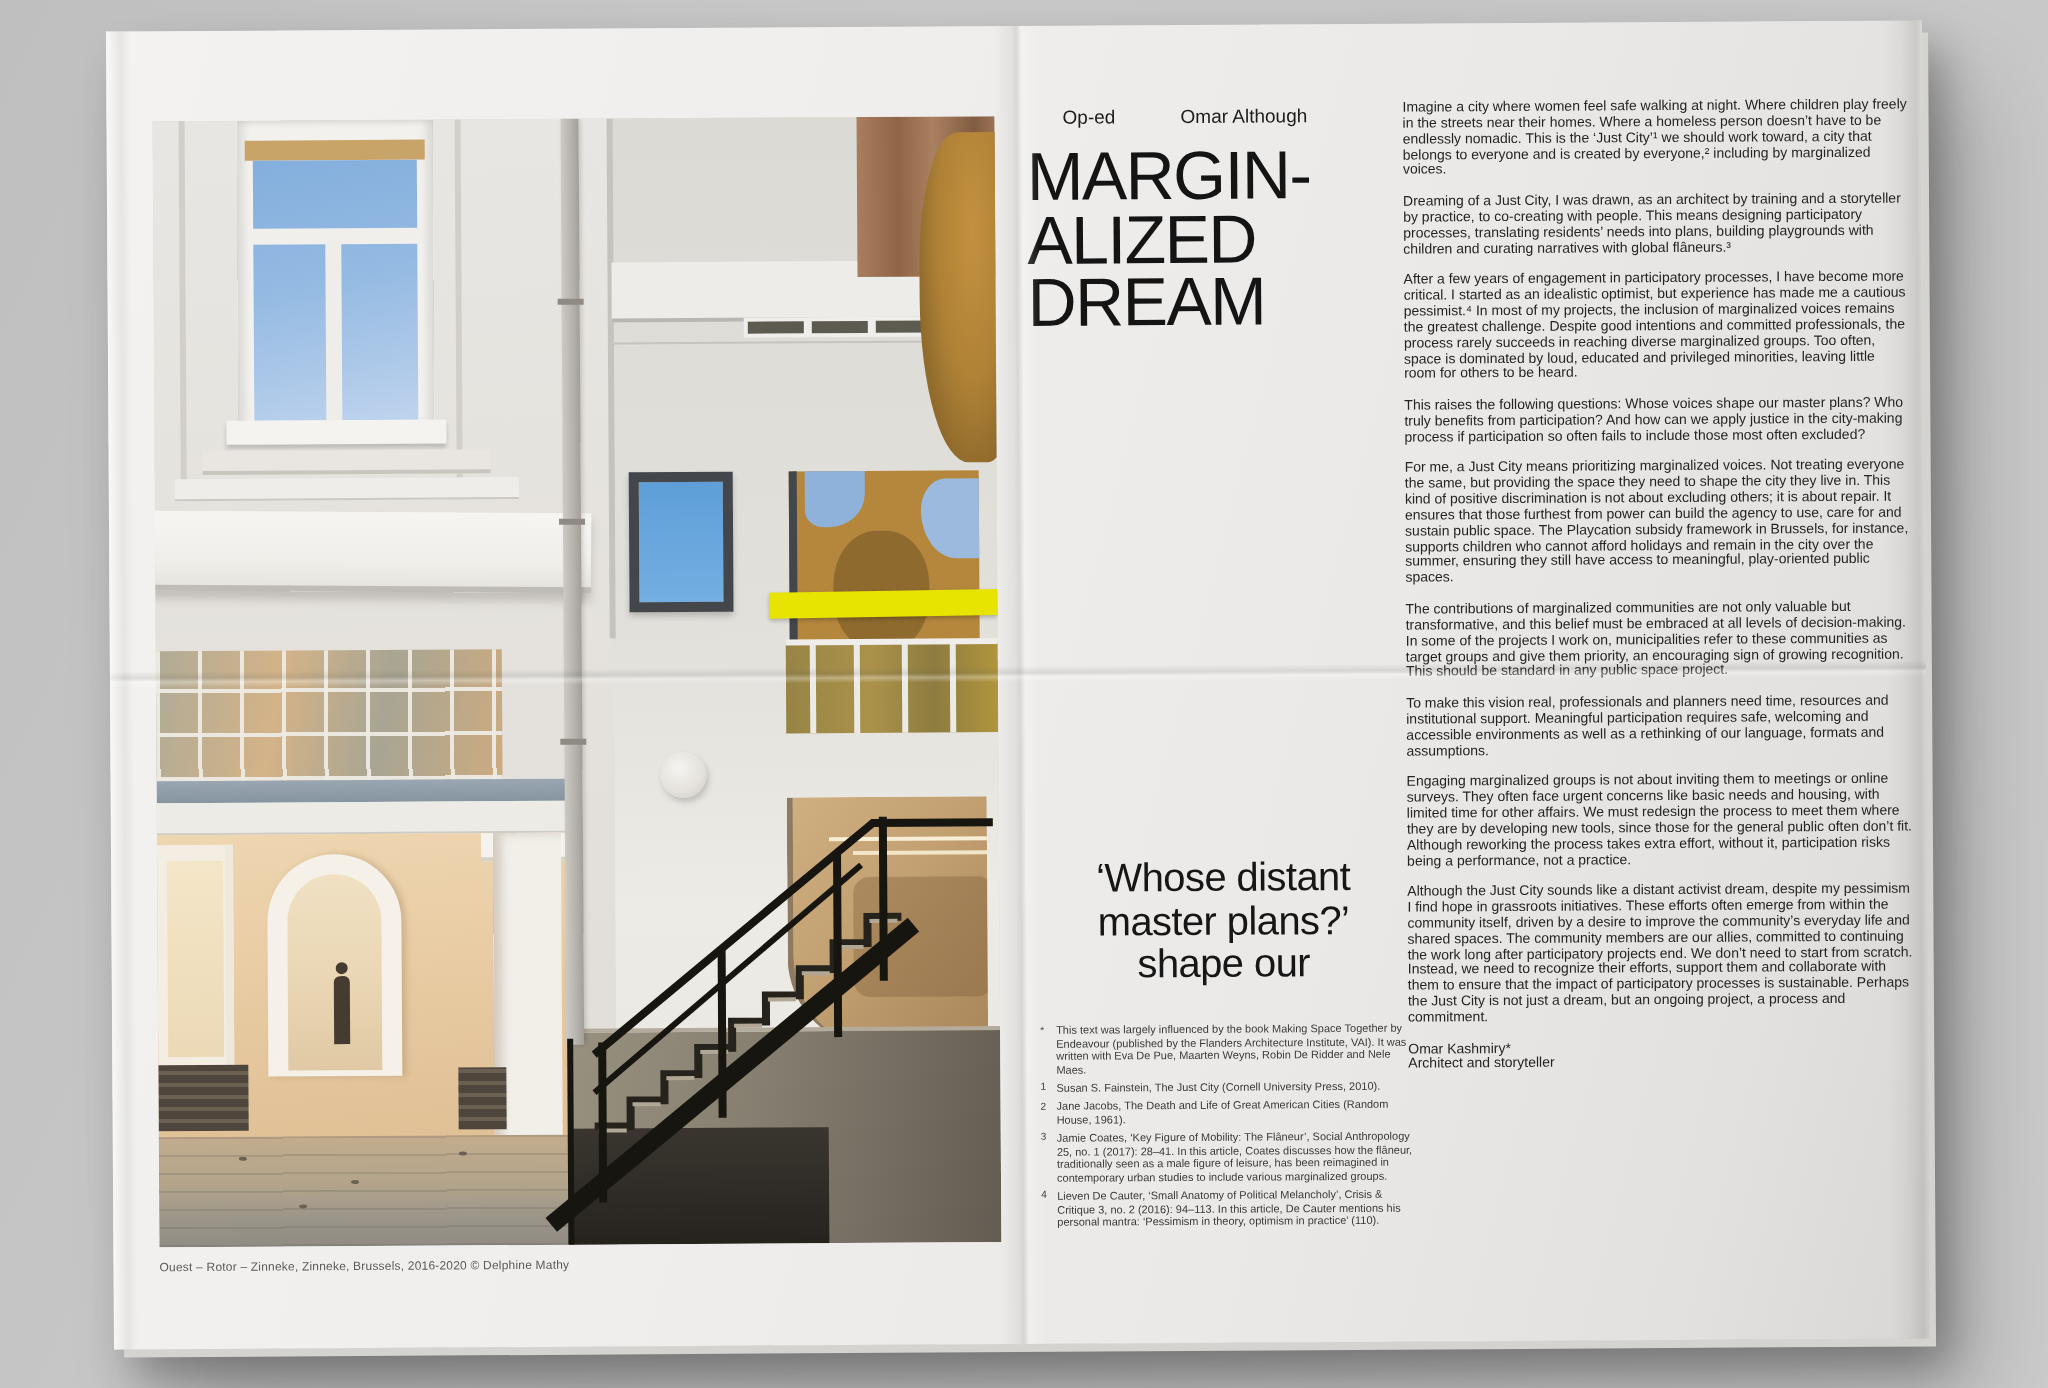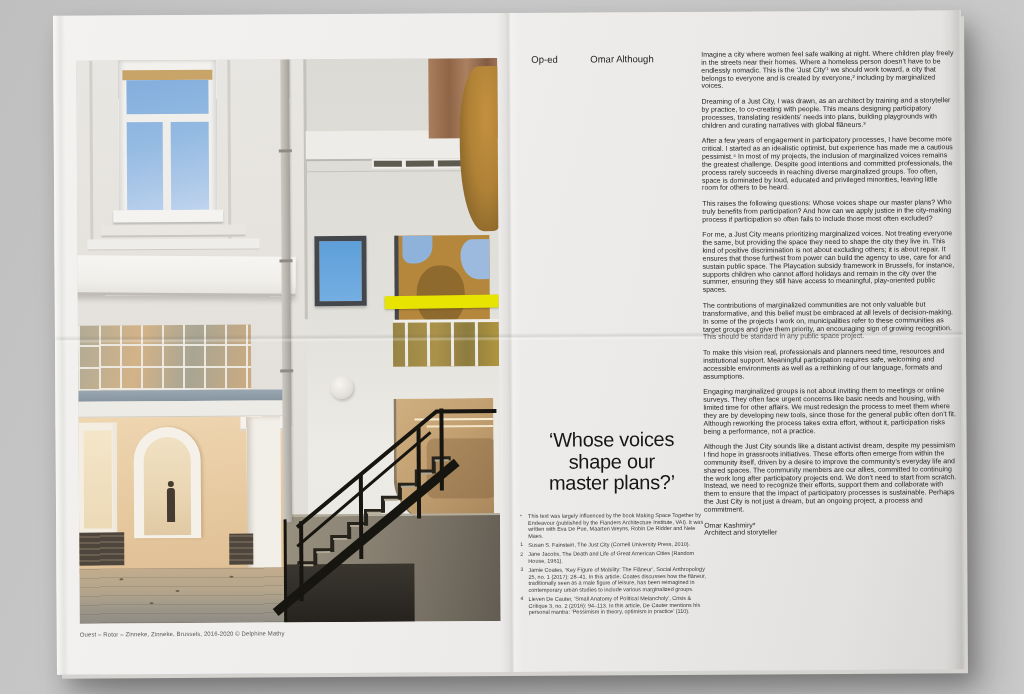--- a/index.html
+++ b/index.html
@@ -207,25 +207,30 @@
       <path d="M206 460 V563" stroke="#17150f" stroke-width="3"></path>
     </svg>
   </div>
 
   <div class="caption">Ouest – Rotor – Zinneke, Zinneke, Brussels, 2016-2020 © Delphine Mathy</div>
 
   <div class="page-right">
     <div class="kicker">Op-ed</div>
     <div class="author">Omar Although</div>
 
+    <div class="headline">
+      <div>MARGIN-</div>
+      <div>ALIZED</div>
+      <div>DREAM</div>
+    </div>
 
     <div class="pull-quote">
-      <div>‘Whose voices</div>
+      <div>‘Whose distant</div>
+      <div>master plans?’</div>
       <div>shape our</div>
-      <div>master plans?’</div>
     </div>
 
     <div class="footnotes">
       <div class="fn">
         <span class="fn-marker">*</span>
         <span>This text was largely influenced by the book Making Space Together by Endeavour (published by the Flanders Architecture Institute, VAI). It was written with Eva De Pue, Maarten Weyns, Robin De Ridder and Nele Maes.</span>
       </div>
       <div class="fn">
         <span class="fn-marker">1</span>
         <span>Susan S. Fainstein, The Just City (Cornell University Press, 2010).</span>

